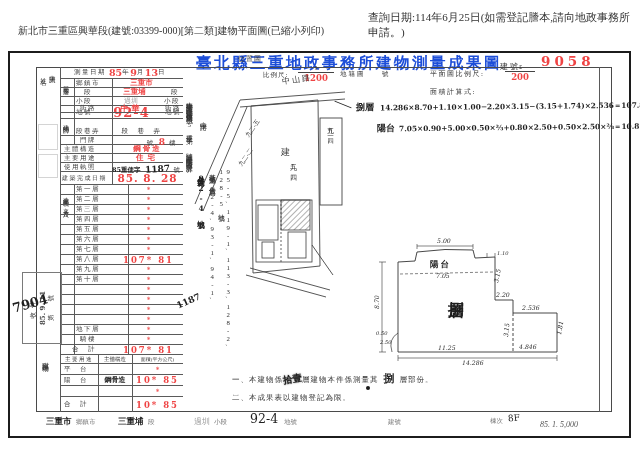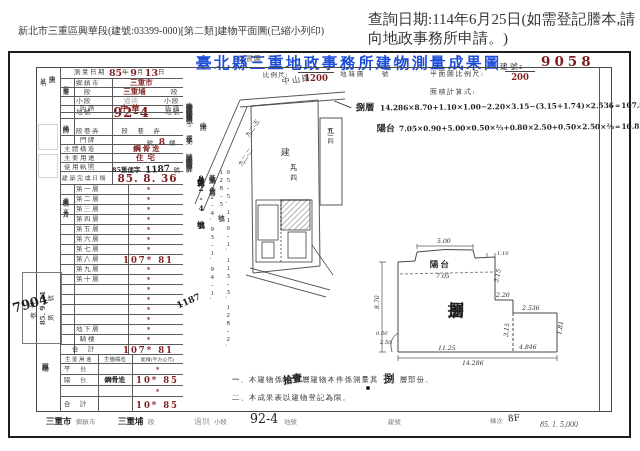--- a/index.html
+++ b/index.html
@@ -1,38 +1,38 @@
 <!DOCTYPE html>
 <html><head>
 <meta charset="utf-8">
 <style>
   html,body{margin:0;padding:0;background:#fff}
   #page{position:relative;width:640px;height:451px;background:#fff;overflow:hidden;
         font-family:"Liberation Serif","DejaVu Serif",serif;color:#2e2e2e;outline:1px solid #cfcfcf}
   .abs{position:absolute}
   .p{font-family:"Liberation Serif","DejaVu Serif",serif;color:#333}
-  .dm{font-family:"DejaVu Serif",serif;font-weight:700;color:#7f1d1d}
+  .dm{font-family:"DejaVu Serif",serif;font-weight:700;color:#ef4444}
   .pen{font-family:"DejaVu Serif",serif;font-weight:700;color:#1f1f1f}
   .faint{color:#9a9a9a}
   .vt{writing-mode:vertical-rl;text-orientation:upright;letter-spacing:1px;line-height:1}
   .vl{position:absolute;border-left:1px solid #5a5a5a}
   .box{position:absolute;box-sizing:border-box;border:1px solid #4a4a4a}
   #ltab .r{position:absolute;left:24px;width:123px;box-sizing:border-box;
            border-bottom:1px solid #5a5a5a;display:flex;align-items:center;overflow:visible;white-space:nowrap}
   .fl{font-size:6.5px;letter-spacing:1.5px;color:#3a3a3a;flex:0 0 auto}
   .val{flex:1;text-align:center}
   svg{position:absolute;overflow:visible}
   svg text{font-family:"DejaVu Serif",serif;fill:#2b2b2b}
 </style>
 </head>
 <body>
 
 <div id="page">
 
-  <div class="abs p" style="left:368px;top:10px;font-size:15px">查詢日期:114年6月25日(如需登記謄本,請向地政事務所申請。)</div>
+  <div class="abs p" style="left:368px;top:10px;font-size:11px">查詢日期:114年6月25日(如需登記謄本,請向地政事務所申請。)</div>
   <div class="abs p" style="left:18px;top:24px;font-size:10px">新北市三重區興華段(建號:03399-000)[第二類]建物平面圖(已縮小列印)</div>
 
   <div class="box" style="left:8px;top:51px;width:623px;height:387px;border-width:2px;border-color:#1c1c1c"></div>
 
   <div class="abs p" style="left:196px;top:53px;font-size:15.5px;letter-spacing:2.5px;font-weight:600;color:#1d4ed8">臺北縣三重地政事務所建物測量成果圖</div>
   <div class="abs p" style="left:500px;top:61px;font-size:8px;letter-spacing:2px">建號:</div>
   <div class="abs dm" style="left:541px;top:53px;font-size:13.5px;letter-spacing:4px">9058</div>
 
   <div class="box" style="left:36px;top:67px;width:576px;height:345px"></div>
   <div class="vl" style="left:599px;top:67px;height:345px"></div>
@@ -115,21 +115,21 @@
     <div class="r" style="top:96px;height:9px">
       <span class="fl" style="flex:0 0 52px;padding-left:4px;box-sizing:border-box">使用執照</span>
       <span class="val" style="text-align:left">
         <span class="pen" style="font-size:6.5px">85重使字</span>
         <span class="pen" style="font-size:9px;display:inline-block;transform:rotate(-4deg)">1187</span>
         <span class="fl">號</span>
       </span>
     </div>
     <div class="r" style="top:105px;height:13px">
       <span class="fl" style="flex:0 0 52px;padding-left:2px;box-sizing:border-box;font-size:6px">建築完成日期</span>
-      <span class="val dm" style="font-size:10.5px;letter-spacing:1px">85. 8. 36</span>
+      <span class="val dm" style="font-size:10.5px;letter-spacing:1px">85. 8. 28</span>
     </div>
 
     <div class="r" style="top:118px;height:10px">
         <span class="fl" style="flex:0 0 54px;padding-left:16px;box-sizing:border-box">第一層</span>
         <span class="val dm" style="font-size:7px">*</span>
       </div>
     <div class="r" style="top:128px;height:10px">
         <span class="fl" style="flex:0 0 54px;padding-left:16px;box-sizing:border-box">第二層</span>
         <span class="val dm" style="font-size:7px">*</span>
       </div>

